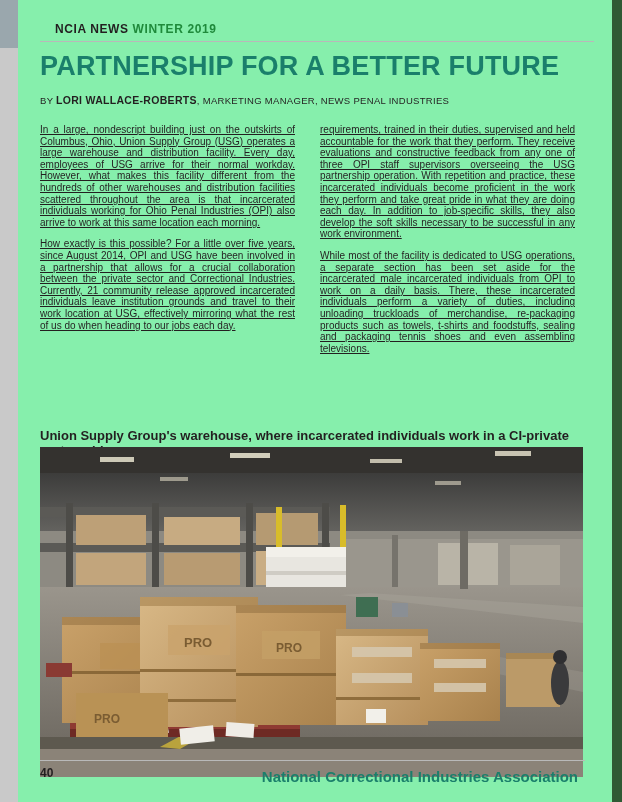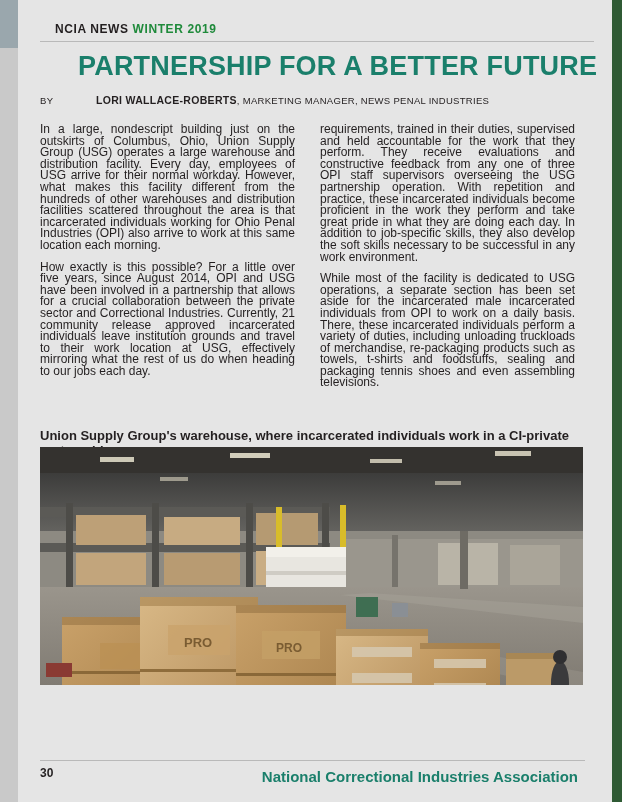--- a/index.html
+++ b/index.html
@@ -10,21 +10,21 @@
     width: 622px;
     height: 802px;
     background: #ffffff;
     font-family: "Liberation Sans", sans-serif;
     position: relative;
     overflow: hidden;
   }
   .page {
     position: absolute;
     inset: 0;
-    background: #e5e5e5;
+    background: #86efac;
   }
   
   .left-bar {
     position: absolute;
     left: 0;
     top: 0;
     width: 18px;
     height: 802px;
     background: #c9c9c9;
   }
@@ -69,46 +69,45 @@
   .title {
     position: absolute;
     left: 40px;
     top: 52px;
     width: 545px;
     font-size: 27px;
     font-weight: bold;
     color: #1a7f6b;
     letter-spacing: 0.2px;
     line-height: 1.1;
-    margin-left: 38px;
   }
   
   .byline {
     position: absolute;
     left: 40px;
     top: 94px;
     width: 545px;
     font-size: 9.5px;
     color: #231f20;
     letter-spacing: 0.3px;
   }
   .byline .author {
     font-weight: bold;
     font-size: 10.5px;
-    margin-left: 40px;
   }
   
   .col {
     position: absolute;
     top: 124px;
     width: 255px;
-    font-size: 12px;
+    font-size: 10px;
     line-height: 11.6px;
     color: #231f20;
     text-align: justify;
+    text-decoration: underline;
   }
   .col p {
     margin: 0 0 10px 0;
   }
   .col-left {
     left: 40px;
   }
   .col-right {
     left: 320px;
   }
@@ -121,21 +120,21 @@
     font-size: 13px;
     font-weight: bold;
     color: #231f20;
   }
   
   .photo {
     position: absolute;
     left: 40px;
     top: 447px;
     width: 543px;
-    height: 238px;
+    height: 330px;
     overflow: hidden;
     background: #8b8378;
   }
   .photo svg {
     display: block;
   }
   
   .footer-rule {
     position: absolute;
     left: 40px;
@@ -315,16 +314,16 @@
 
       <ellipse cx="520" cy="236" rx="9" ry="22" fill="#3a3a3c"></ellipse>
       <circle cx="520" cy="210" r="7" fill="#2f2f31"></circle>
 
       <rect x="420" y="84" width="8" height="58" fill="#6e6b64"></rect>
       <rect x="352" y="88" width="6" height="52" fill="#76736c"></rect>
     </svg>
   </div>
 
   <div class="footer-rule"></div>
-  <div class="page-number">30</div>
+  <div class="page-number">40</div>
   <div class="footer-org">National Correctional Industries Association</div>
 
 </div>
 
 </body></html>

